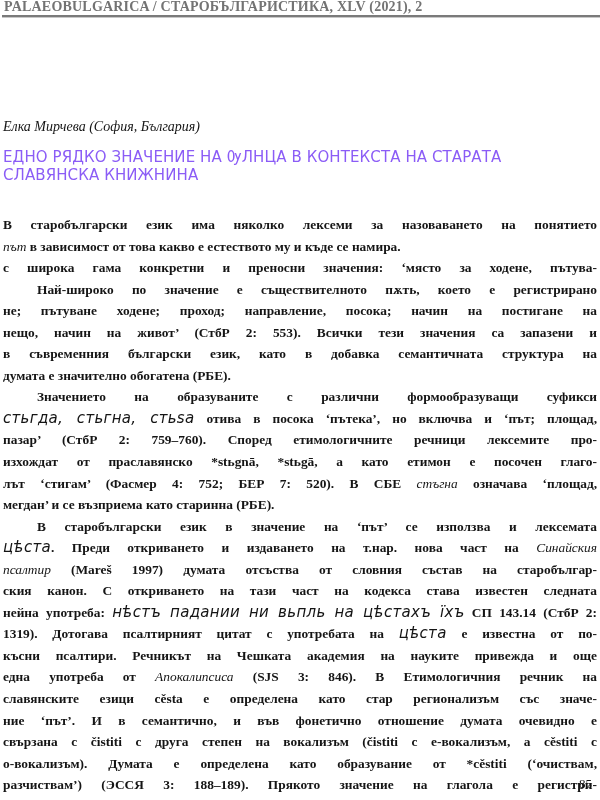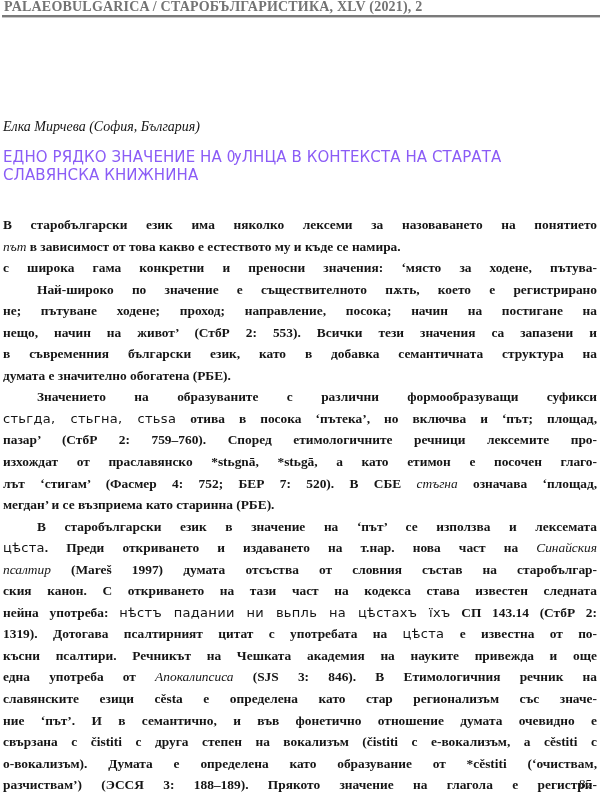--- a/index.html
+++ b/index.html
@@ -81,22 +81,23 @@
   .body-text .line.last {
     text-align-last: left;
   }
   .body-text .line.indent {
     padding-left: 34px;
   }
   .body-text i { font-weight: normal; font-style: italic; }
   .small-caps-ocs {
     font-family: "DejaVu Sans", sans-serif;
     font-weight: normal;
-    font-size: 13px;
+    font-size: 15px;
     letter-spacing: 0.3px;
+    font-style: italic;
   }
   .page-number {
     position: absolute;
     right: 8px;
     top: 776px;
     font-weight: normal;
     font-size: 13px;
     line-height: 16px;
     color: #151515;
   }

